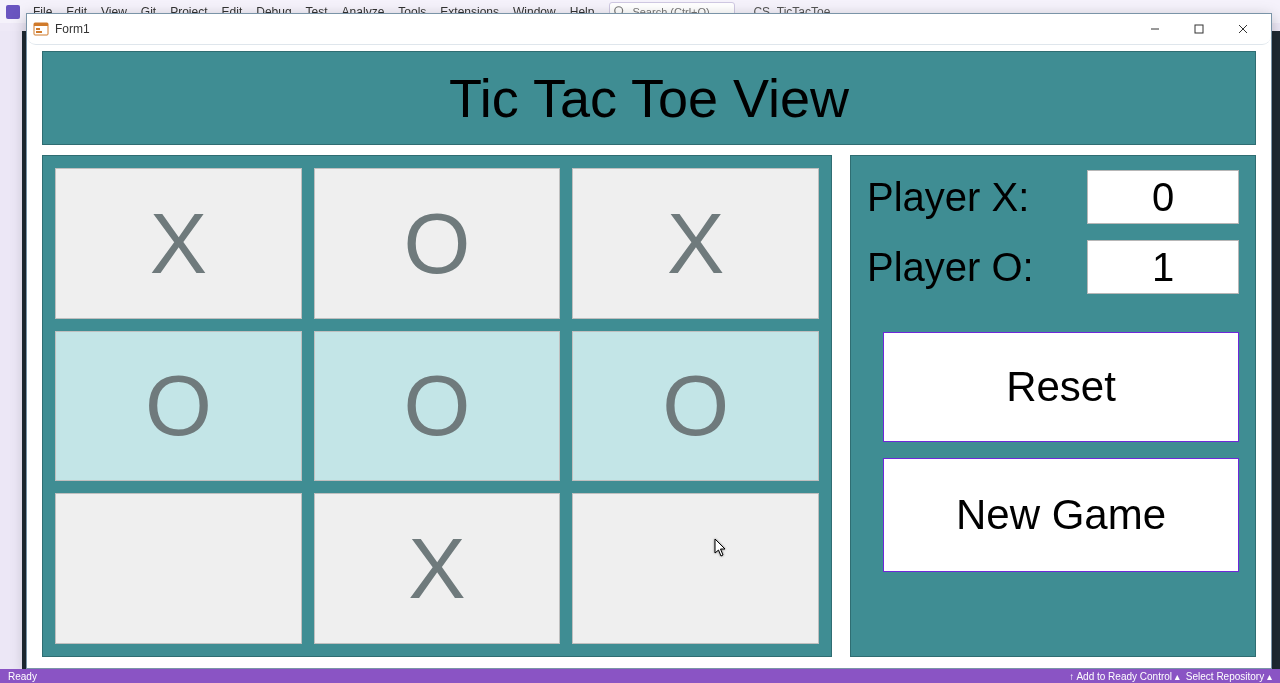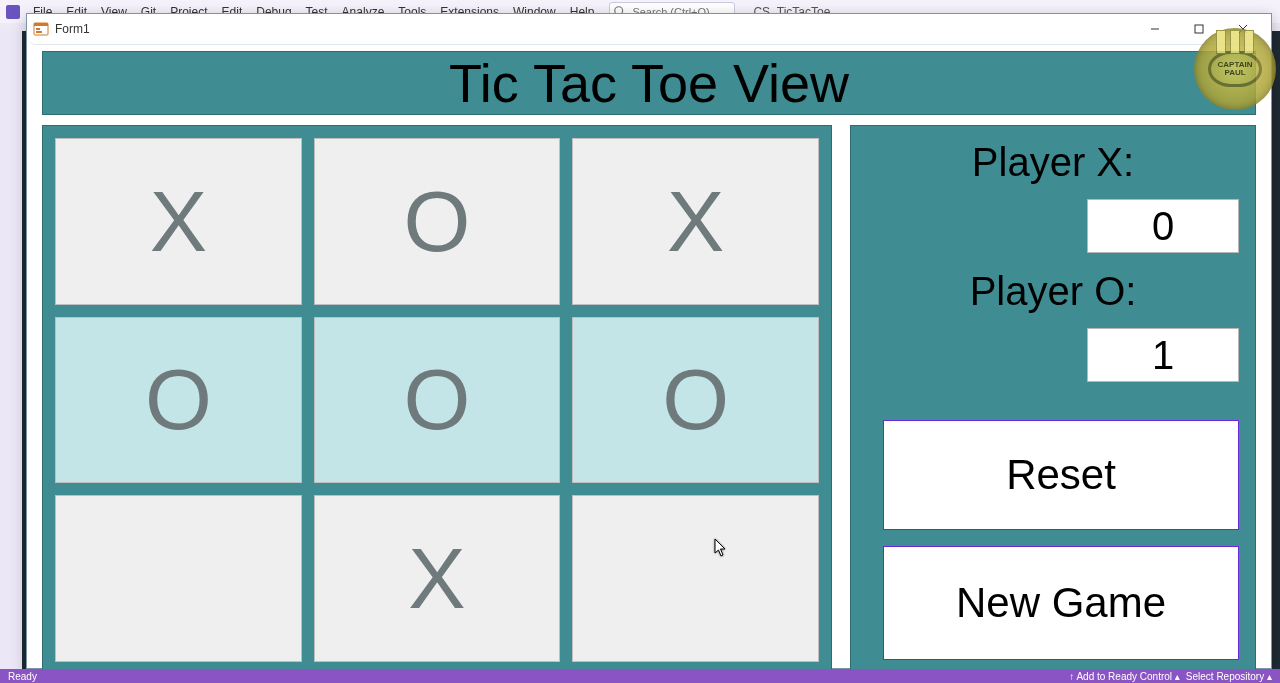--- a/index.html
+++ b/index.html
@@ -38,21 +38,21 @@
   .title-panel{height:92px;display:flex;align-items:center;justify-content:center;}
   .title-panel .title{font-size:54px;color:#000;}
   .body-row{flex:1;display:flex;gap:18px;}
   .board-panel{flex:0 0 790px;padding:12px;box-sizing:border-box;}
   .side-panel{flex:1;padding:14px 16px;box-sizing:border-box;display:flex;flex-direction:column;gap:16px;}
 
   .board{width:100%;height:100%;display:grid;grid-template-columns:repeat(3,1fr);grid-template-rows:repeat(3,1fr);gap:12px;}
   .cell{background:#efefef;border:1px solid #bfbfbf;display:flex;align-items:center;justify-content:center;font-size:86px;color:#6f7a7c;font-family:Arial,Helvetica,sans-serif;user-select:none;}
   .cell.win{background:#c3e5e7;}
 
-  .score-row{display:flex;align-items:center;gap:14px;flex-direction:column;}
+  .score-row{display:flex;align-items:center;gap:14px;}
   .score-label{font-size:40px;color:#000;white-space:nowrap;}
   .score-box{margin-left:auto;width:150px;height:52px;background:#fff;border:1px solid #b7b7b7;display:flex;align-items:center;justify-content:center;font-size:40px;color:#000;}
   .action-btn{height:108px;background:#fff;border:1px solid #6d28d9;display:flex;align-items:center;justify-content:center;font-size:42px;color:#000;cursor:pointer;margin-left:16px;}
   .action-btn.newgame{height:112px;}
   .side-spacer{height:6px;}
 
   
   .badge{position:absolute;right:4px;top:28px;width:82px;height:82px;border-radius:50%;background:radial-gradient(circle at 50% 50%, #d9cf57 0%, #b0a63a 55%, #8a8328 100%);opacity:.85;display:flex;align-items:center;justify-content:center;box-shadow:inset 0 0 6px rgba(0,0,0,.3);}
   .badge .bars{position:absolute;top:2px;display:flex;gap:4px;}
   .badge .bars span{width:8px;height:22px;background:#e8df76;border:1px solid #8a8328;}
@@ -190,30 +190,20 @@
 
   </div>
 
   <div class="vs-statusbar">
     <span>Ready</span>
     <span class="spacer"></span>
     <span>↑ Add to Ready Control ▴</span>
     <span>Select Repository ▴</span>
   </div>
 
-  <div class="badge">
-    <div class="bars">
-        <span></span>
-        <span></span>
-        <span></span>
-      </div>
-    <div class="ring">
-        <span>CAPTAIN PAUL</span>
-      </div>
-  </div>
 
   <div class="cursor" style="left:714px;top:538px;">
     <svg viewBox="0 0 14 20">
         <path d="M1 1 L1 15 L4.5 12 L7 18 L9 17 L6.5 11 L11 11 Z" fill="#fff" stroke="#000" stroke-width="1"></path>
       </svg>
   </div>
 
 </div>
 
 </body></html>

